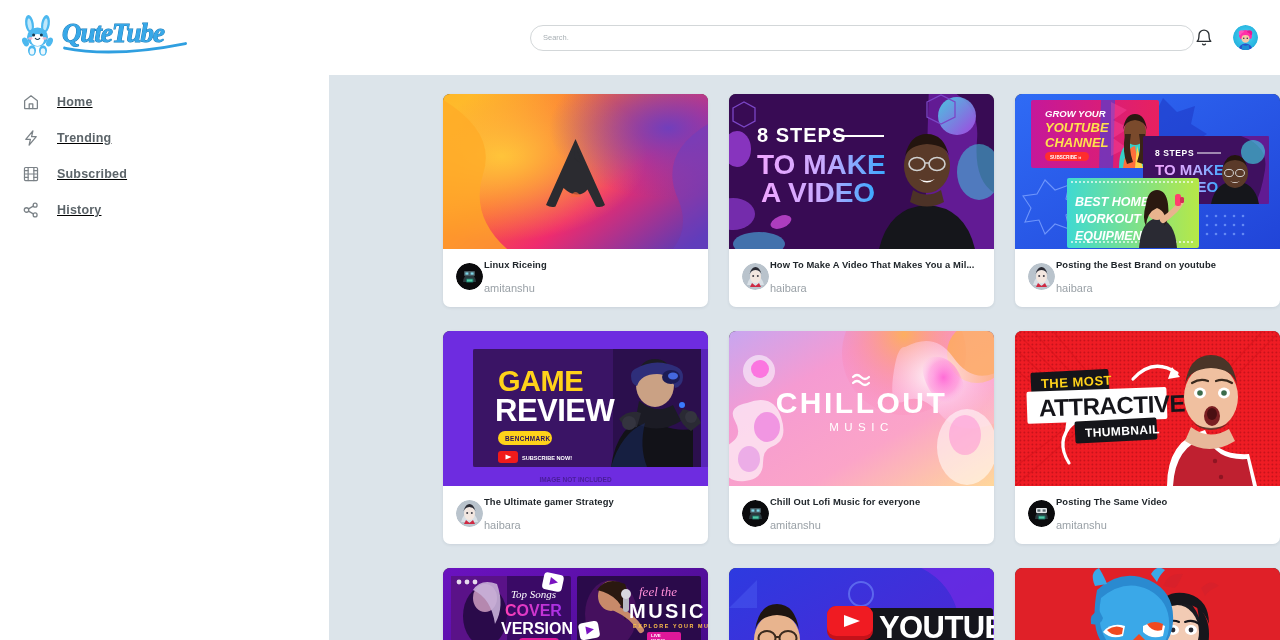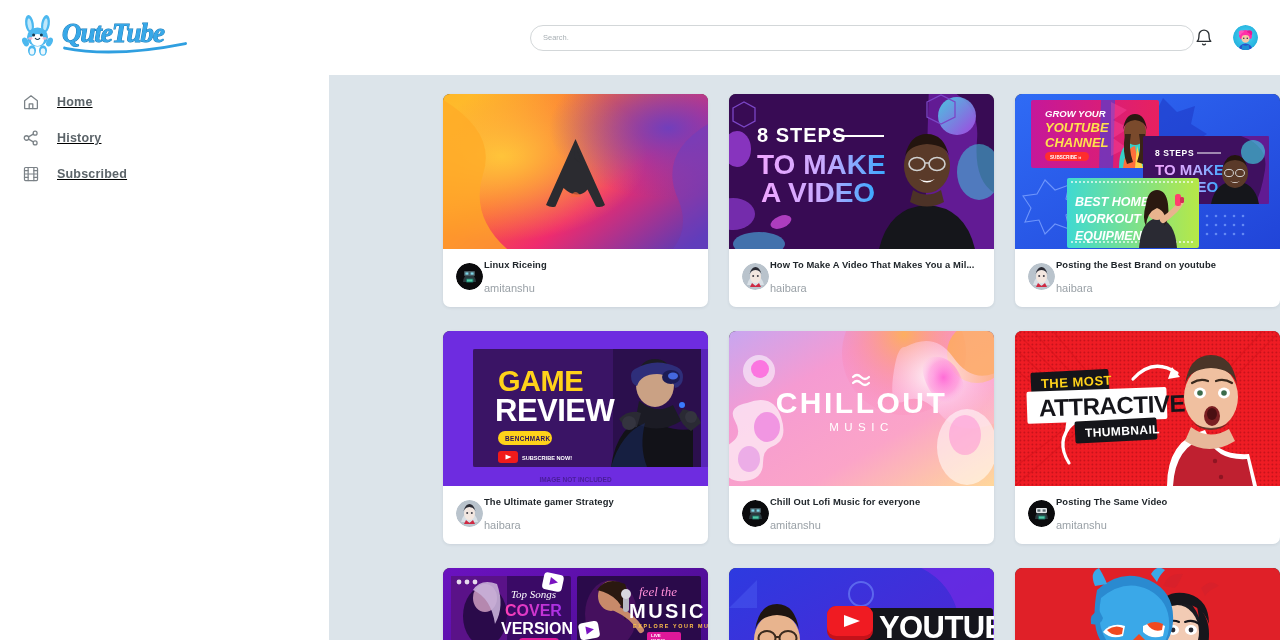--- a/index.html
+++ b/index.html
@@ -227,48 +227,56 @@
       <div class="nav-item">
         <span class="nav-icon">
           <svg viewBox="0 0 24 24" fill="none" stroke="currentColor" stroke-width="1.7" stroke-linecap="round" stroke-linejoin="round" width="18" height="18">
             <path d="M3.5 10.2 12 3.8l8.5 6.4V20a.8.8 0 0 1-.8.8H4.3a.8.8 0 0 1-.8-.8z"></path>
             <path d="M9.6 20.8v-6.3h4.8v6.3"></path>
           </svg>
         </span>
         <span class="nav-label">Home</span>
       </div>
 
-
       <div class="nav-item">
         <span class="nav-icon">
           <svg viewBox="0 0 24 24" fill="none" stroke="currentColor" stroke-width="1.7" stroke-linecap="round" stroke-linejoin="round" width="18" height="18">
-            <circle cx="17.5" cy="5.5" r="2.6"></circle>
-            <circle cx="6" cy="12" r="3"></circle>
-            <circle cx="17.5" cy="18.5" r="2.6"></circle>
-            <line x1="8.7" y1="10.5" x2="15" y2="6.8"></line>
-            <line x1="8.7" y1="13.5" x2="15" y2="17.2"></line>
+            <path d="M14.5 2.5 5 13.8h6.2L9.5 21.5 19 10.2h-6.2z"></path>
           </svg>
         </span>
-        <span class="nav-label">History</span>
+        <span class="nav-label">Trending</span>
       </div>
 
       <div class="nav-item">
         <span class="nav-icon">
           <svg viewBox="0 0 24 24" fill="none" stroke="currentColor" stroke-width="1.6" stroke-linecap="round" stroke-linejoin="round" width="18" height="18">
             <rect x="3.3" y="3.3" width="17.4" height="17.4" rx="1.4"></rect>
             <line x1="8.2" y1="3.3" x2="8.2" y2="20.7"></line>
             <line x1="15.8" y1="3.3" x2="15.8" y2="20.7"></line>
             <line x1="3.3" y1="12" x2="20.7" y2="12"></line>
             <line x1="3.3" y1="7.6" x2="8.2" y2="7.6"></line>
             <line x1="3.3" y1="16.4" x2="8.2" y2="16.4"></line>
             <line x1="15.8" y1="7.6" x2="20.7" y2="7.6"></line>
             <line x1="15.8" y1="16.4" x2="20.7" y2="16.4"></line>
           </svg>
         </span>
         <span class="nav-label">Subscribed</span>
+      </div>
+
+      <div class="nav-item">
+        <span class="nav-icon">
+          <svg viewBox="0 0 24 24" fill="none" stroke="currentColor" stroke-width="1.7" stroke-linecap="round" stroke-linejoin="round" width="18" height="18">
+            <circle cx="17.5" cy="5.5" r="2.6"></circle>
+            <circle cx="6" cy="12" r="3"></circle>
+            <circle cx="17.5" cy="18.5" r="2.6"></circle>
+            <line x1="8.7" y1="10.5" x2="15" y2="6.8"></line>
+            <line x1="8.7" y1="13.5" x2="15" y2="17.2"></line>
+          </svg>
+        </span>
+        <span class="nav-label">History</span>
       </div>
 
     </nav>
   </aside>
 
   <div class="right">
 
     <header class="header">
       <div class="search-wrap">
         <input class="search-input" type="text" placeholder="Search." style="">

